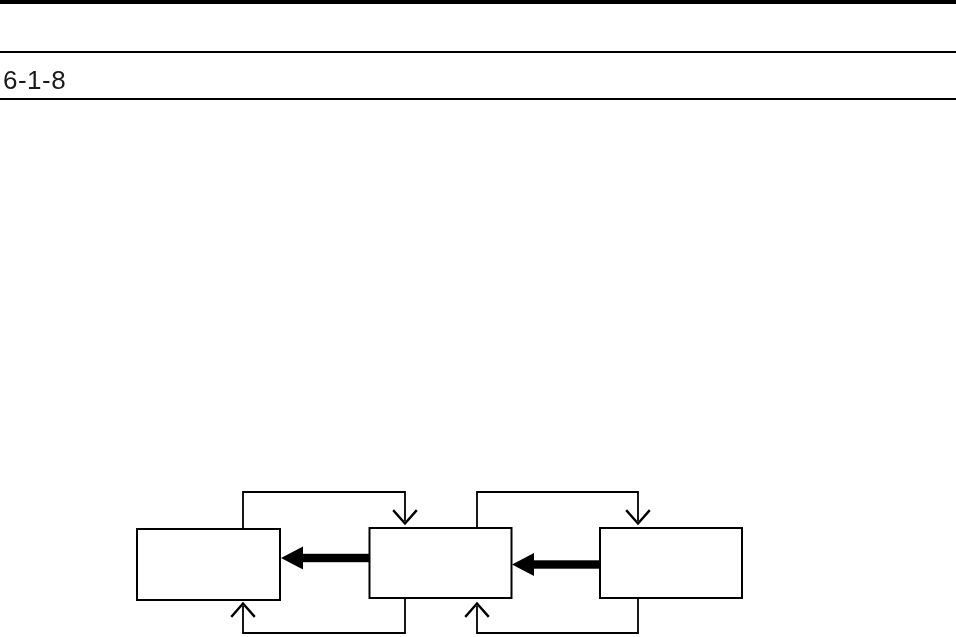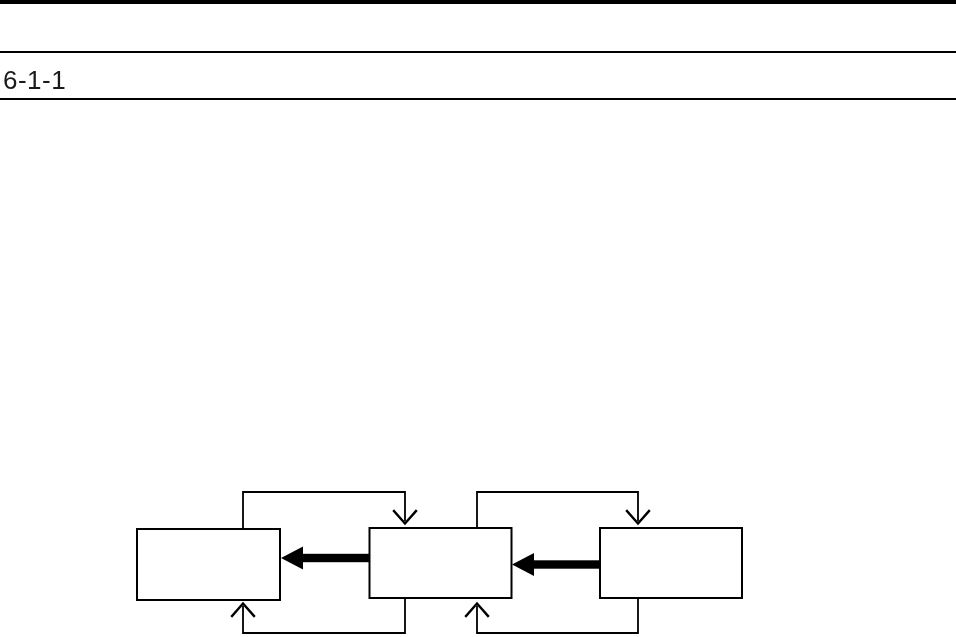--- a/index.html
+++ b/index.html
@@ -60,21 +60,21 @@
     text-anchor: middle;
   }
 </style>
 </head>
 <body>
 
 <div class="page">
 
   <div class="rule rule-top"></div>
   <div class="rule rule-mid"></div>
-  <div class="section-number">6-1-1</div>
+  <div class="section-number">6-1-8</div>
   <div class="rule rule-bottom"></div>
 
   <svg class="diagram-svg" viewBox="0 0 956 637" xmlns="http://www.w3.org/2000/svg">
 
     <path class="thin-line" d="M243,528 V492 H405 V521"></path>
     <polyline class="open-arrowhead" points="394,511 405,523.5 416,511"></polyline>
 
     <path class="thin-line" d="M405,599 V633 H243 V606"></path>
     <polyline class="open-arrowhead" points="232,616 243,603.5 254,616"></polyline>
 

